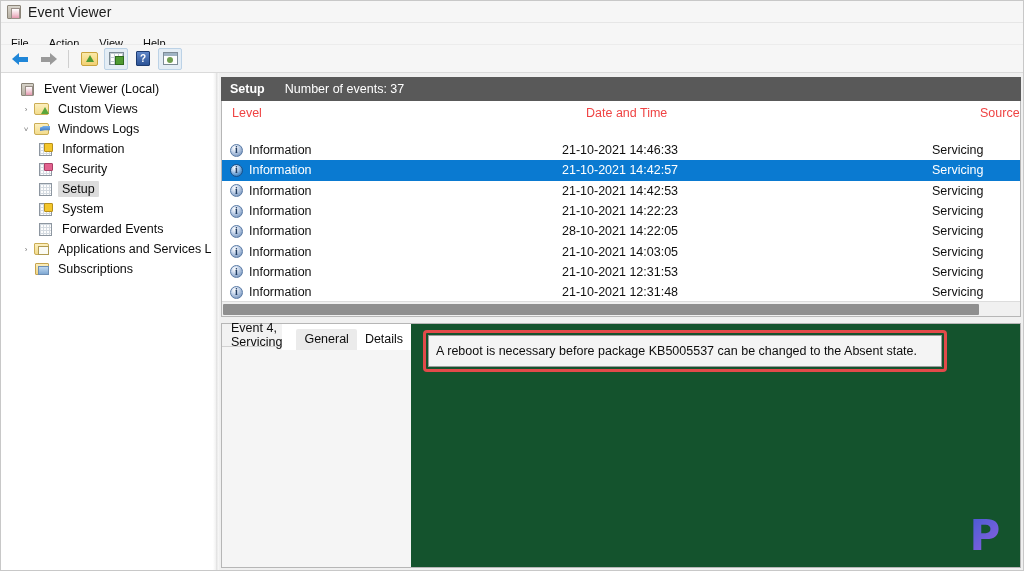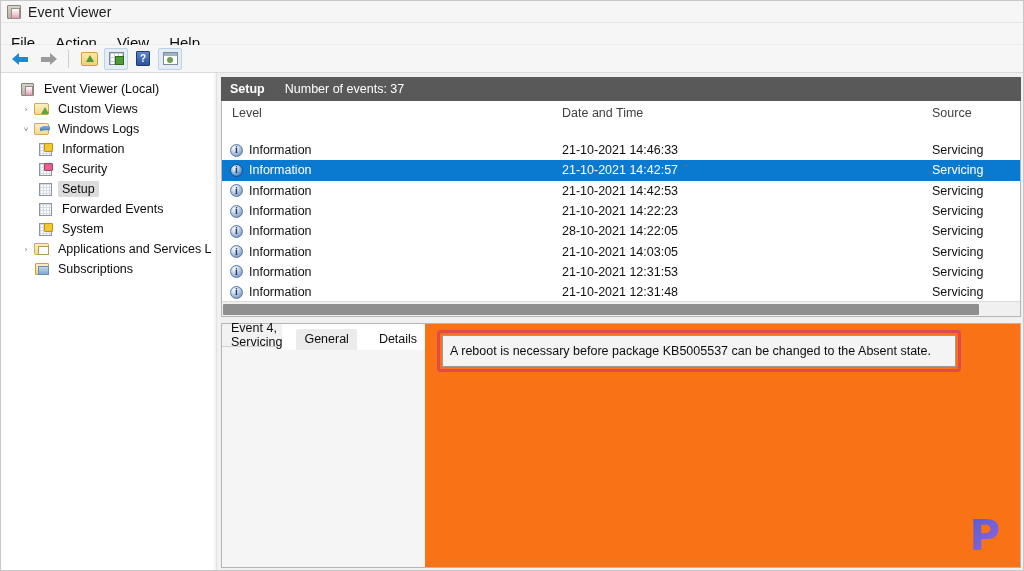--- a/index.html
+++ b/index.html
@@ -47,21 +47,21 @@
 
   
   .menubar {
     height: 22px; flex: 0 0 22px;
     background: #f6f6f6;
     display: flex; align-items: center;
     padding-left: 10px;
     border-bottom: 1px solid #ececec;
   }
   .menubar .mi {
-    font-size: 15px; color: #0d0d0d;
+    font-size: 11px; color: #0d0d0d;
     padding: 20px 11px 2px 0px; margin-right: 9px;
     cursor: default;
   }
 
   
   .toolbar {
     height: 28px; flex: 0 0 28px;
     background: #f6f6f6;
     display: flex; align-items: center;
     padding-left: 8px; gap: 3px;
@@ -271,22 +271,23 @@
     border: 1px solid #b6b6b6;
     border-top: none;
     display: flex; flex-direction: column;
     overflow: hidden;
     position: relative;
   }
   .colhead {
     height: 24px; flex: 0 0 24px;
     display: flex; align-items: center;
     background: #ffffff;
-    font-size: 12.5px; color: #404040;
+    font-size: 12.5px; color: #ef4444;
     border-bottom: 1px solid #ffffff;
+    gap: 24px;
   }
   .colhead .ch { padding-left: 10px; }
   .c-level { width: 330px; flex: 0 0 330px; }
   .c-date  { width: 370px; flex: 0 0 370px; }
   .c-src   { flex: 1 1 auto; }
 
   .rows { flex: 1 1 auto; overflow: hidden; margin-top: 15px; }
   .erow {
     height: 20.3px;
     display: flex; align-items: center;
@@ -344,33 +345,33 @@
     height: 23px; flex: 0 0 23px;
     display: flex; align-items: center;
     padding-left: 9px;
     font-size: 12.5px; color: #0e0e0e;
     background: #f2f2f2;
     border-bottom: 1px solid #d2d2d2;
   }
   .tabstrip {
     height: 26px; flex: 0 0 26px;
     display: flex; align-items: flex-end;
-    padding-left: 14px; gap: 14px;
+    padding-left: 14px; gap: 0;
     background: #ffffff;
   }
   .tab {
     font-size: 12.5px; color: #0e0e0e;
     padding: 3px 8px 4px 8px;
     border-radius: 2px 2px 0 0;
   }
   .tab.active { background: #ebebeb; }
 
   .detailbody {
     flex: 1 1 auto; min-height: 0;
-    background: #f97316;
+    background: #14532d;
     padding: 8px 12px 0 7px;
     position: relative;
   }
   .redbox {
     position: absolute;
     left: 12px; top: 6px;
     width: 524px; height: 42px;
     border: 3px solid #e24a4a;
     border-radius: 4px;
     pointer-events: none;
@@ -491,30 +492,30 @@
 
       <div class="tnode indent-3 selected">
         <div class="ticon">
             <div class="sh-log"></div>
           </div>
         <div class="tlabel">Setup</div>
       </div>
 
       <div class="tnode indent-3">
         <div class="ticon">
+            <div class="sh-log warn"></div>
+          </div>
+        <div class="tlabel">System</div>
+      </div>
+
+      <div class="tnode indent-3">
+        <div class="ticon">
             <div class="sh-log"></div>
           </div>
         <div class="tlabel">Forwarded Events</div>
-      </div>
-
-      <div class="tnode indent-3">
-        <div class="ticon">
-            <div class="sh-log warn"></div>
-          </div>
-        <div class="tlabel">System</div>
       </div>
 
       <div class="tnode indent-2">
         <div class="twisty">›</div>
         <div class="ticon">
             <div class="sh-folder stack"></div>
           </div>
         <div class="tlabel">Applications and Services Log</div>
       </div>
 

